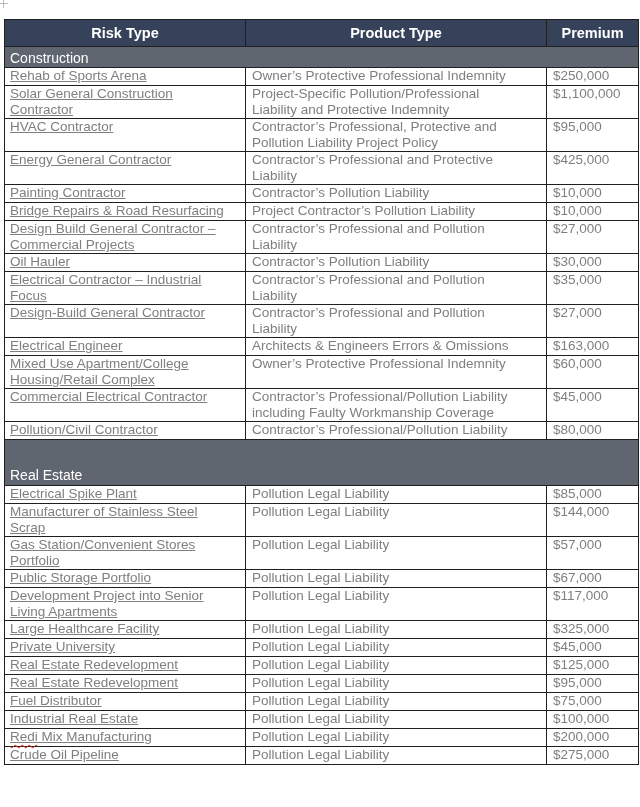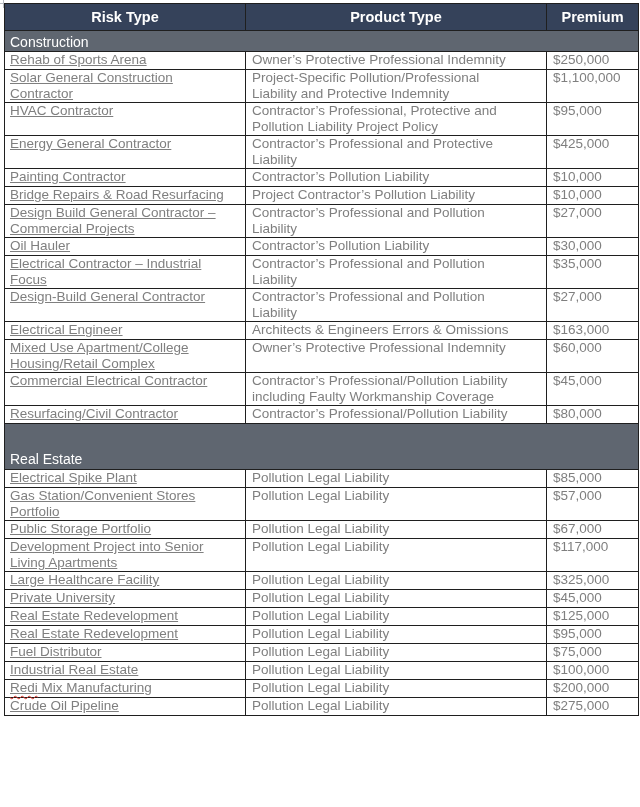--- a/index.html
+++ b/index.html
@@ -20,21 +20,21 @@
     width: 8px; height: 8px;
   }
   .anchor::before, .anchor::after {
     content: ""; position: absolute; background: #b8bcc2;
   }
   .anchor::before { left: 3px; top: 0; width: 1px; height: 8px; }
   .anchor::after  { left: 0; top: 3px; width: 8px; height: 1px; }
 
   table.premium-table {
     position: absolute;
-    left: 4px; top: 3px;
+    left: 4px; top: 19px;
     width: 634px;
     border-collapse: collapse;
     table-layout: fixed;
   }
   col.c1 { width: 241px; }
   col.c2 { width: 301px; }
   col.c3 { width: 92px; }
 
   table.premium-table, td, th {
     border: 1px solid var(--border, #1f1f1f);
@@ -183,35 +183,40 @@
     <td class="premium">$60,000</td>
   </tr>
 
   <tr>
     <td class="risk">Commercial Electrical Contractor</td>
     <td class="product">Contractor’s Professional/Pollution Liability including Faulty Workmanship Coverage</td>
     <td class="premium">$45,000</td>
   </tr>
 
   <tr>
-    <td class="risk">Resurfacing/Civil Contractor</td>
+    <td class="risk">Pollution/Civil Contractor</td>
     <td class="product">Contractor’s Professional/Pollution Liability</td>
     <td class="premium">$80,000</td>
   </tr>
 
   <tr class="section-row spacer">
     <td colspan="3">Real Estate</td>
   </tr>
 
   <tr>
     <td class="risk">Electrical Spike Plant</td>
     <td class="product">Pollution Legal Liability</td>
     <td class="premium">$85,000</td>
   </tr>
 
+  <tr>
+    <td class="risk">Manufacturer of Stainless Steel Scrap</td>
+    <td class="product">Pollution Legal Liability</td>
+    <td class="premium">$144,000</td>
+  </tr>
 
   <tr>
     <td class="risk">Gas Station/Convenient Stores Portfolio</td>
     <td class="product">Pollution Legal Liability</td>
     <td class="premium">$57,000</td>
   </tr>
 
   <tr>
     <td class="risk">Public Storage Portfolio</td>
     <td class="product">Pollution Legal Liability</td>

